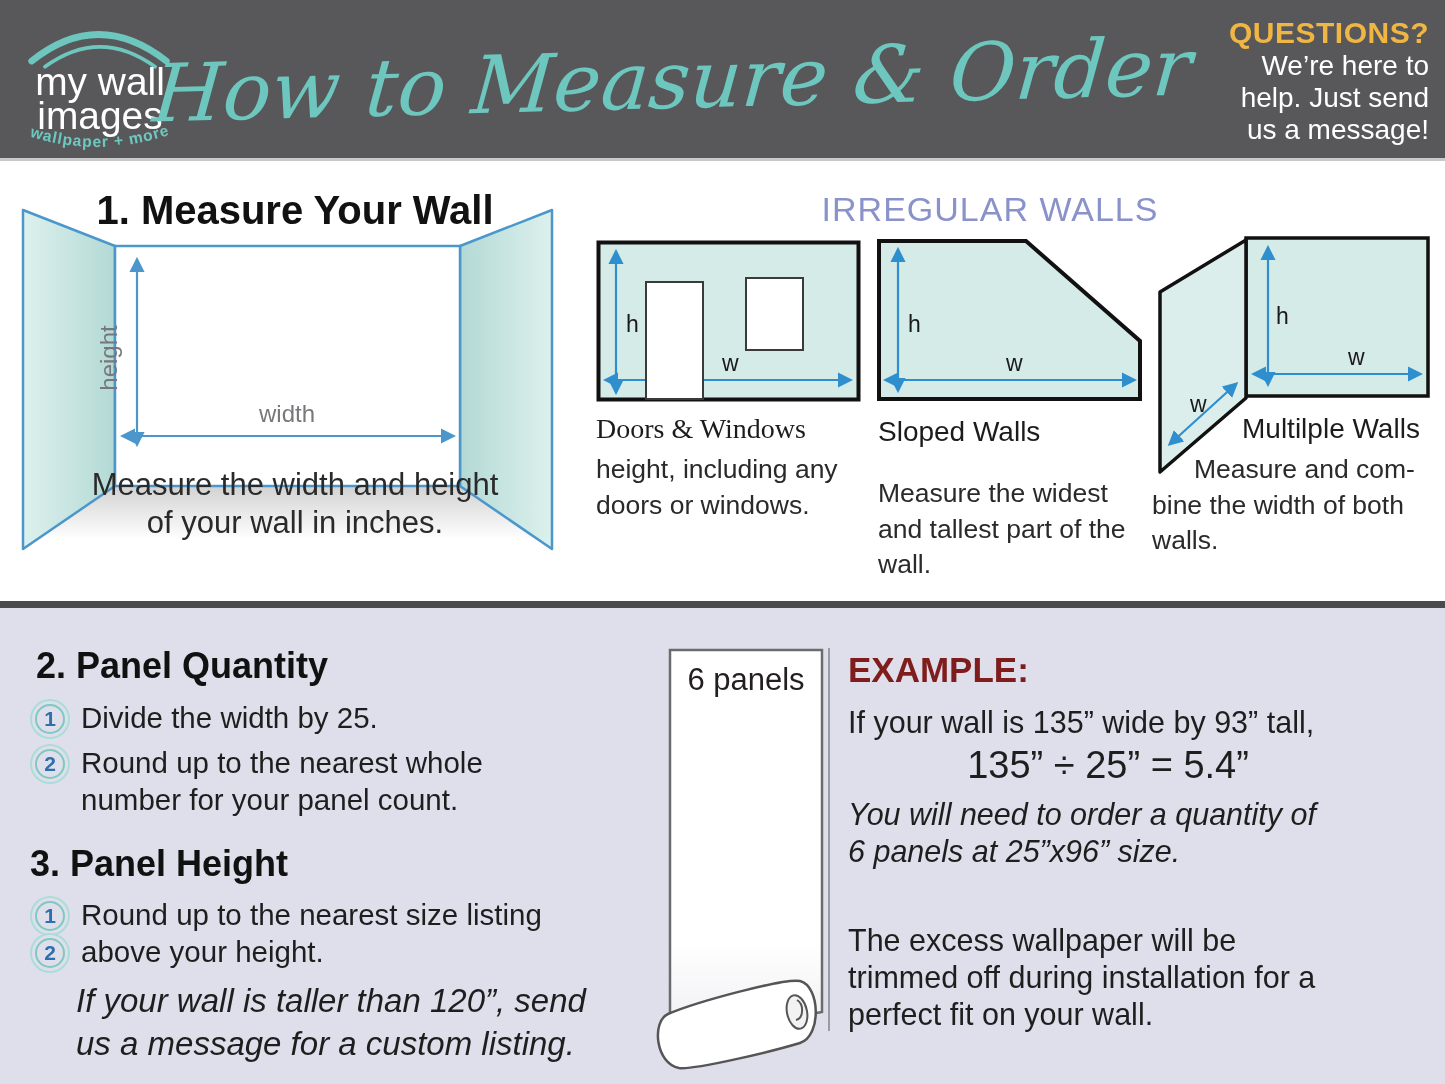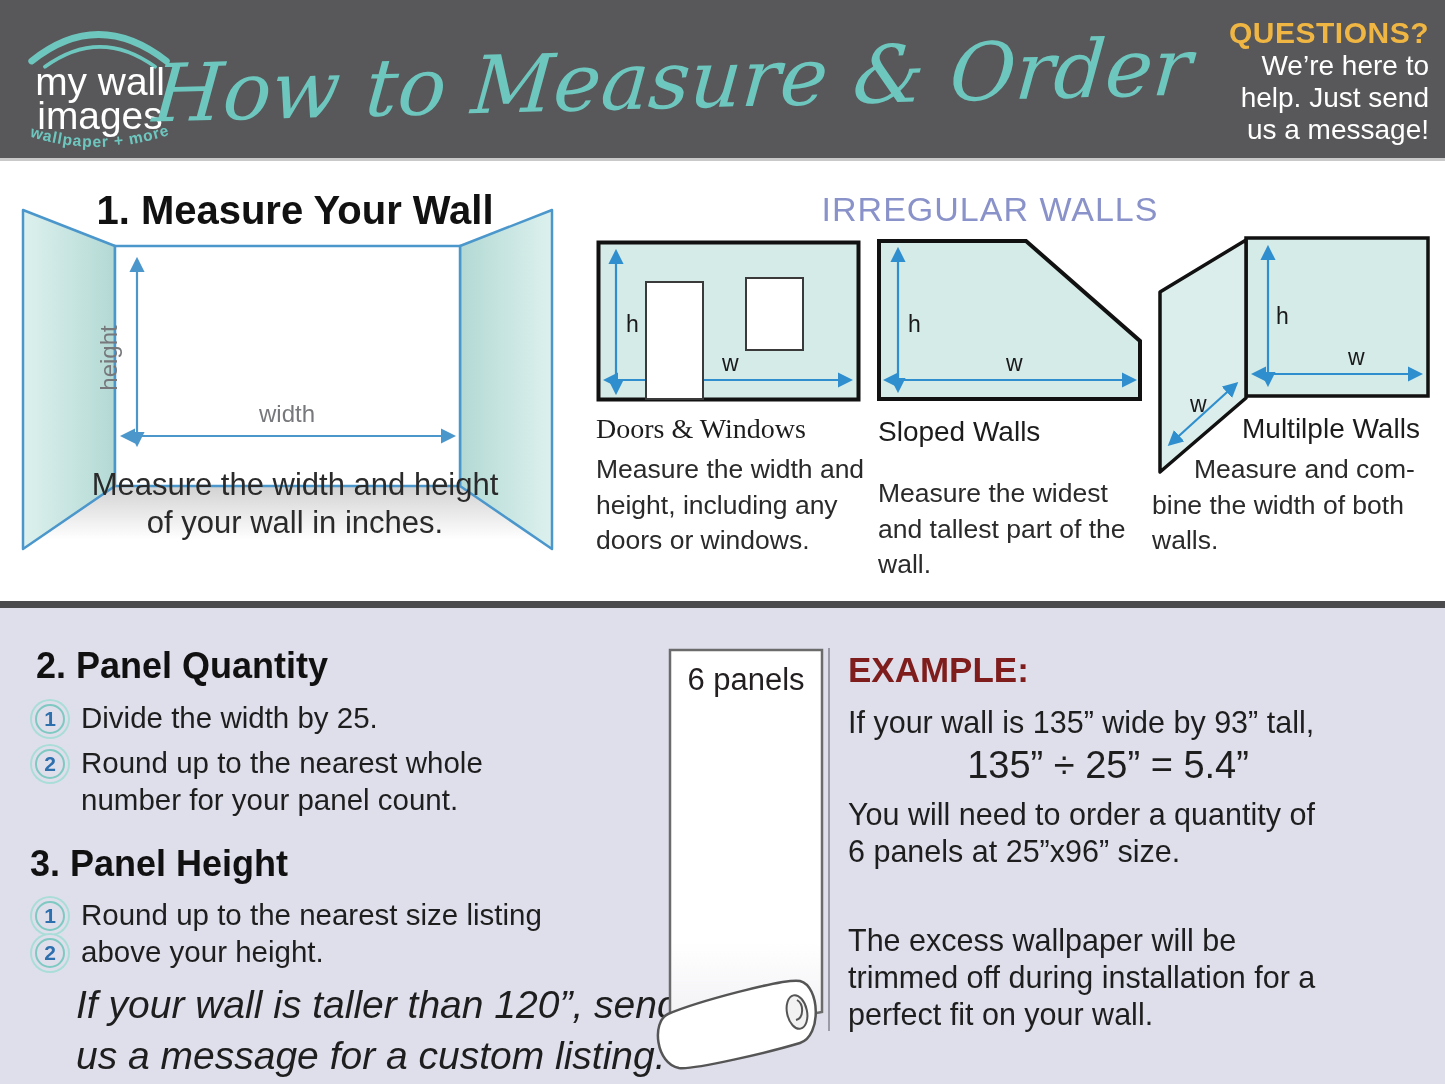--- a/index.html
+++ b/index.html
@@ -31,21 +31,21 @@
   .divider{position:absolute;left:0;top:601px;width:1445px;height:7px;background:#4b4b4d;}
 
   
   .sec2{position:absolute;left:0;top:608px;width:1445px;height:476px;background:var(--lavender);}
   .h2head{position:absolute;font-size:36px;font-weight:800;color:#111;}
   .step-row{position:absolute;display:flex;gap:16px;align-items:flex-start;}
   .step-circle{width:30px;height:30px;border-radius:50%;border:2px solid #7fc9c2;
     box-shadow:0 0 0 3px var(--lavender),0 0 0 5px #aaddd8;display:flex;align-items:center;justify-content:center;
     color:#2e6fad;font-size:21px;font-weight:700;flex:none;margin-top:4px;margin-left:5px;}
   .step-text{font-size:29.5px;line-height:1.24;color:#1e1e1e;}
-  .note-italic{position:absolute;font-size:39px;font-style:italic;line-height:1.3;color:#1e1e1e;}
+  .note-italic{position:absolute;font-size:33px;font-style:italic;line-height:1.3;color:#1e1e1e;}
   .vline{position:absolute;left:828px;top:648px;width:2px;height:383px;background:#9b9ba8;}
   .ex-head{position:absolute;left:848px;top:650px;font-size:35px;font-weight:800;color:#7f1d1d;}
   .ex-line{position:absolute;font-size:30.5px;line-height:1.22;color:#1e1e1e;}
   .ex-formula{position:absolute;left:848px;top:744px;width:520px;text-align:center;font-size:38px;color:#1e1e1e;}
 </style>
 </head>
 <body>
 
 <div id="page">
 
@@ -147,21 +147,20 @@
     <line x1="112" y1="14" x2="112" y2="150" stroke="#2f8fce" stroke-width="2.2" marker-start="url(#ab4)" marker-end="url(#ab4)"></line>
     <line x1="98" y1="140" x2="264" y2="140" stroke="#2f8fce" stroke-width="2.2" marker-start="url(#ab4)" marker-end="url(#ab4)"></line>
     <line x1="80" y1="150" x2="14" y2="210" stroke="#2f8fce" stroke-width="2.2" marker-start="url(#ab4)" marker-end="url(#ab4)"></line>
     <text x="120" y="90" font-size="23" fill="#1a1a1a">h</text>
     <text x="192" y="131" font-size="23" fill="#1a1a1a">w</text>
     <text x="34" y="178" font-size="23" fill="#1a1a1a">w</text>
   </svg>
 
   <div class="diag-title" style="left:596px;top:413px;font-family:Liberation Serif, serif;">Doors &amp; Windows</div>
   <div class="diag-desc" style="left:596px;top:452px;width:280px;">
-    <div>Measure the width and</div>
     <div>height, including any</div>
     <div>doors or windows.</div>
   </div>
 
   <div class="diag-title" style="left:878px;top:416px;">Sloped Walls</div>
   <div class="diag-desc" style="left:878px;top:476px;width:280px;">
     <div>Measure the widest</div>
     <div>and tallest part of the</div>
     <div>wall.</div>
   </div>
@@ -221,21 +220,21 @@
     <ellipse cx="151" cy="368" rx="10" ry="17" transform="rotate(-12 151 368)" fill="#f2f2f2" stroke="#555" stroke-width="2"></ellipse>
     <path d="M 151,356 C 158,360 158,374 150,376" fill="none" stroke="#555" stroke-width="2"></path>
     <text x="100" y="46" text-anchor="middle" font-size="31" fill="#231f20">6 panels</text>
   </svg>
 
   <div class="vline"></div>
 
   <div class="ex-head">EXAMPLE:</div>
   <div class="ex-line" style="left:848px;top:704px;">If your wall is 135” wide by 93” tall,</div>
   <div class="ex-formula">135” ÷ 25” = 5.4”</div>
-  <div class="ex-line" style="left:848px;top:796px;">
+  <div class="ex-line" style="left:848px;top:796px;font-style:italic;">
     <div>You will need to order a quantity of</div>
     <div>6 panels at 25”x96” size.</div>
   </div>
   <div class="ex-line" style="left:848px;top:922px;">
     <div>The excess wallpaper will be</div>
     <div>trimmed off during installation for a</div>
     <div>perfect fit on your wall.</div>
   </div>
 
 </div>

